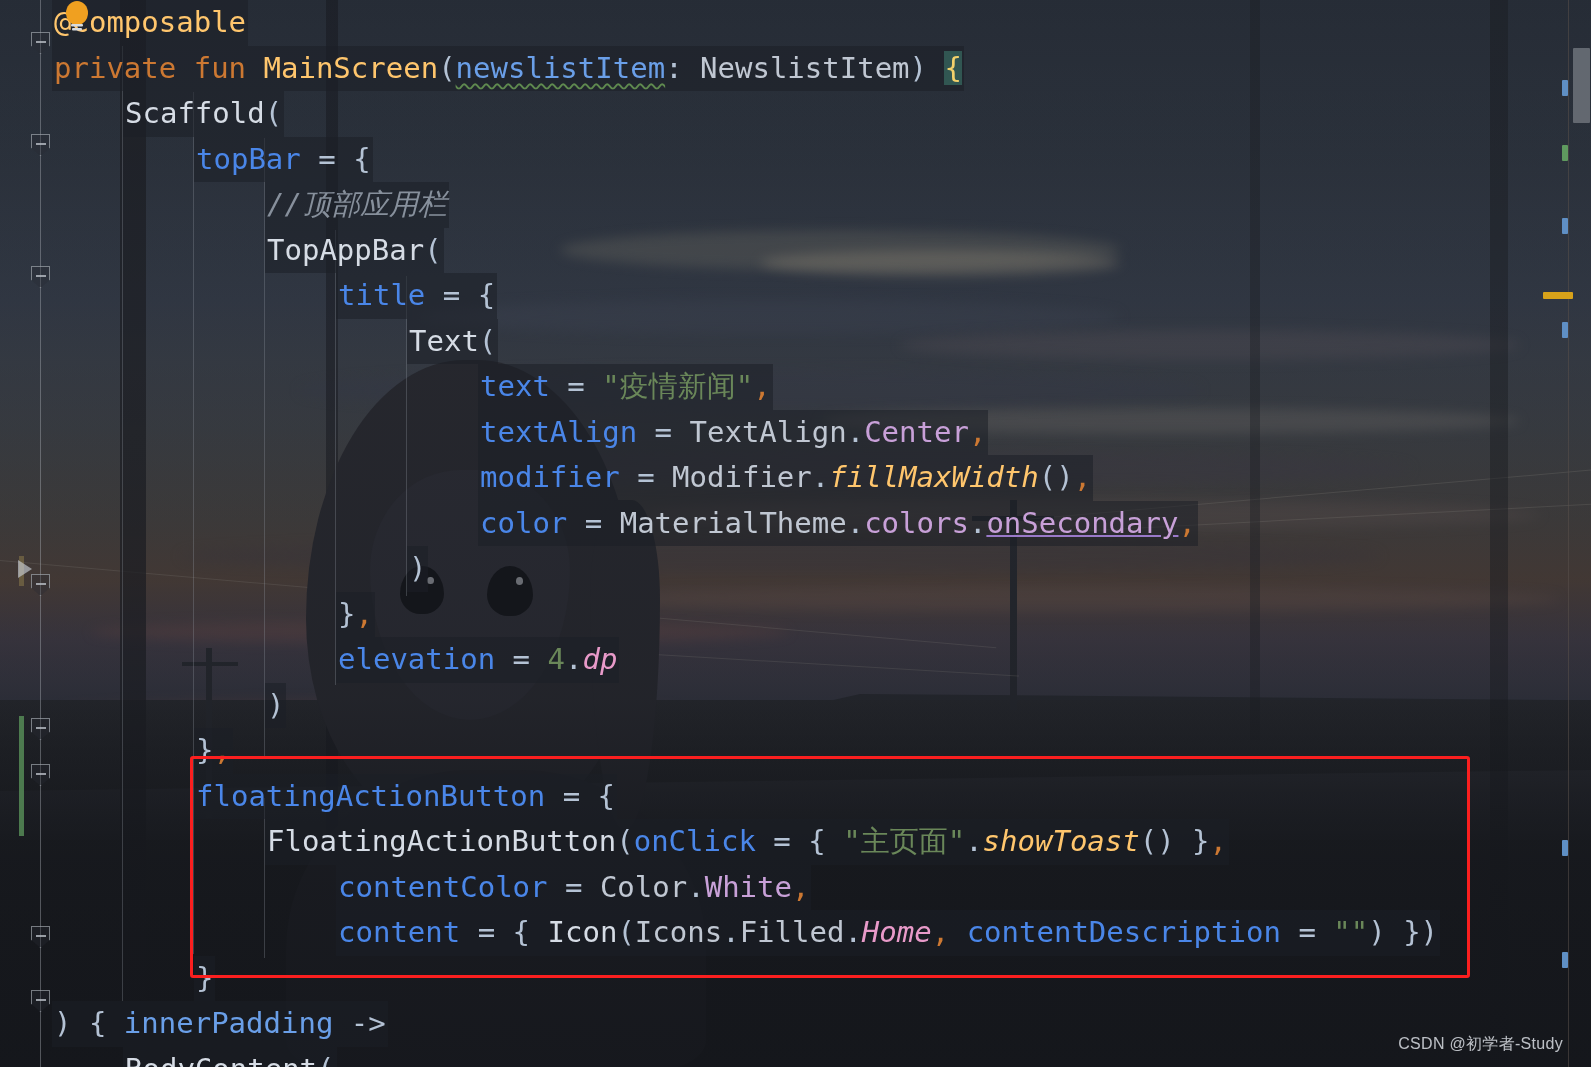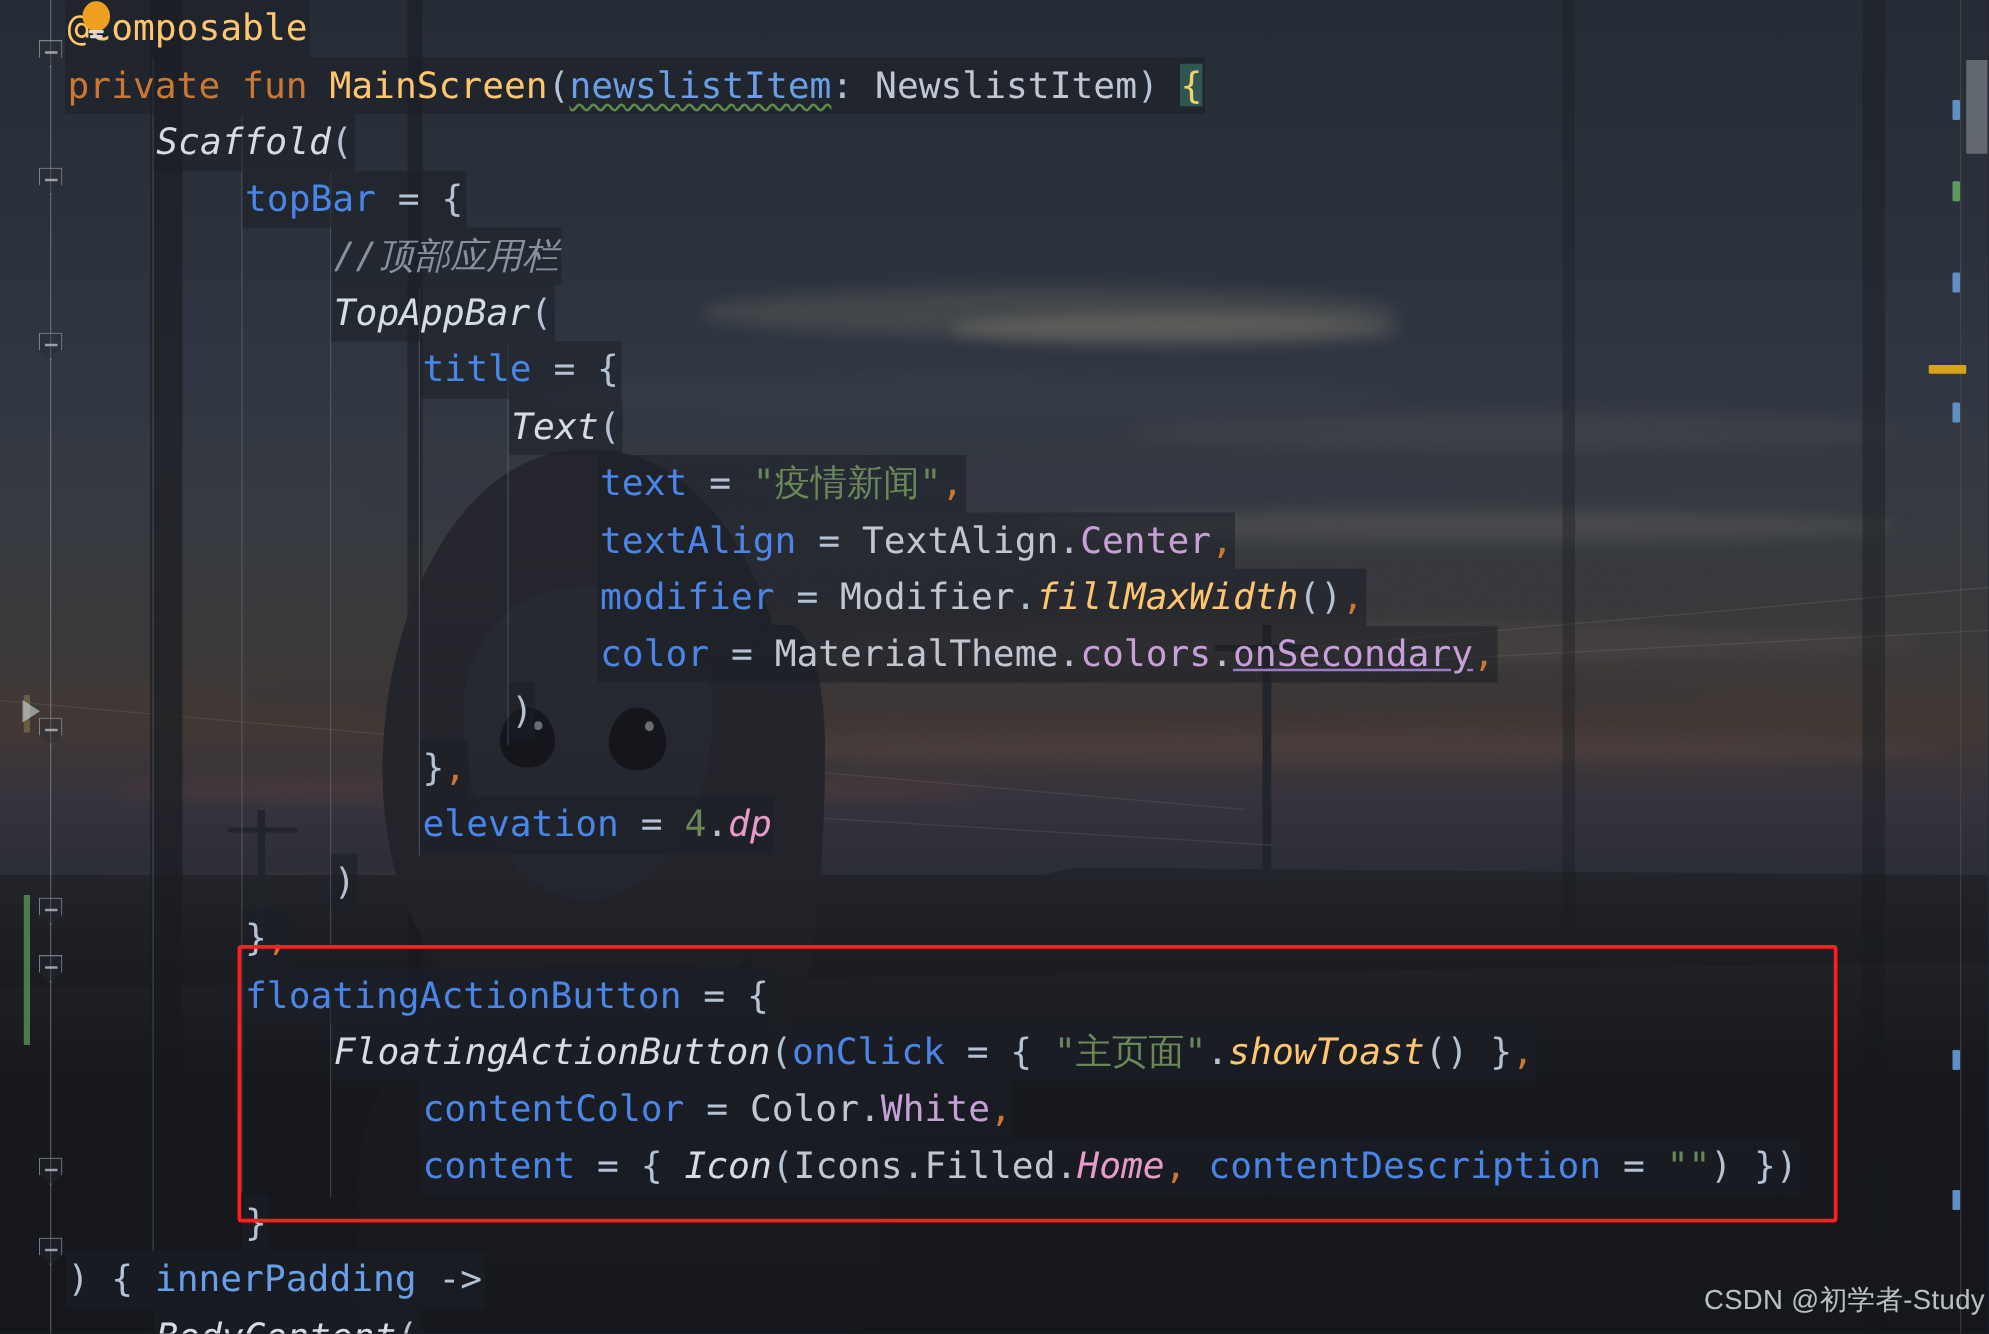--- a/index.html
+++ b/index.html
@@ -186,21 +186,21 @@
   
   .kw       { color: #cc7832; }
   .fnname   { color: #ffc66d; }
   .plain    { color: #b4c2d4; }
   .param    { color: #6a9fe8; }
   .prop     { color: #4a86e8; text-align: center; }
   .type     { color: #c0c7d2; }
   .str      { color: #6a8759; }
   .num      { color: #6a8759; }
   .comment  { color: #87909c; font-style: italic; }
-  .itfn     { color: #d6dce5; font-style: italic; }
+  .itfn     { color: #d6dce5; }
   .itfn-y   { color: #ffc66d; font-style: italic; }
   .itpink   { color: #e89ac9; font-style: italic; }
   .const    { color: #c8a0d8; }
   .constul  { color: #c8a0d8; text-decoration: underline; text-decoration-color: #9a79c9; }
   .comma    { color: #cc7832; }
   .brace-hl { color: #f2d16b; background: rgba(58,110,100,0.68); }
   .squig {
     text-decoration: underline wavy #5f8a4f;
     text-decoration-thickness: 1.5px;
     text-underline-offset: 5px;
@@ -236,25 +236,25 @@
   }
   .vline {
     position: absolute; right: 22px; top: 0;
     width: 1px; height: 1067px;
     background: rgba(90,80,75,0.55);
   }
 
   
   #watermark {
     position: absolute;
-    right: 3px; bottom: 12px;
+    right: 28px; bottom: 12px;
     z-index: 10;
     color: rgba(224,228,234,0.82);
     font-family: "Liberation Sans", sans-serif;
-    font-size: 22px;
+    font-size: 16px;
     letter-spacing: 0.3px;
   }
 </style>
 </head>
 <body>
 
 <div id="app">
 
   <div id="bg-art">
     <div class="sky"></div>

